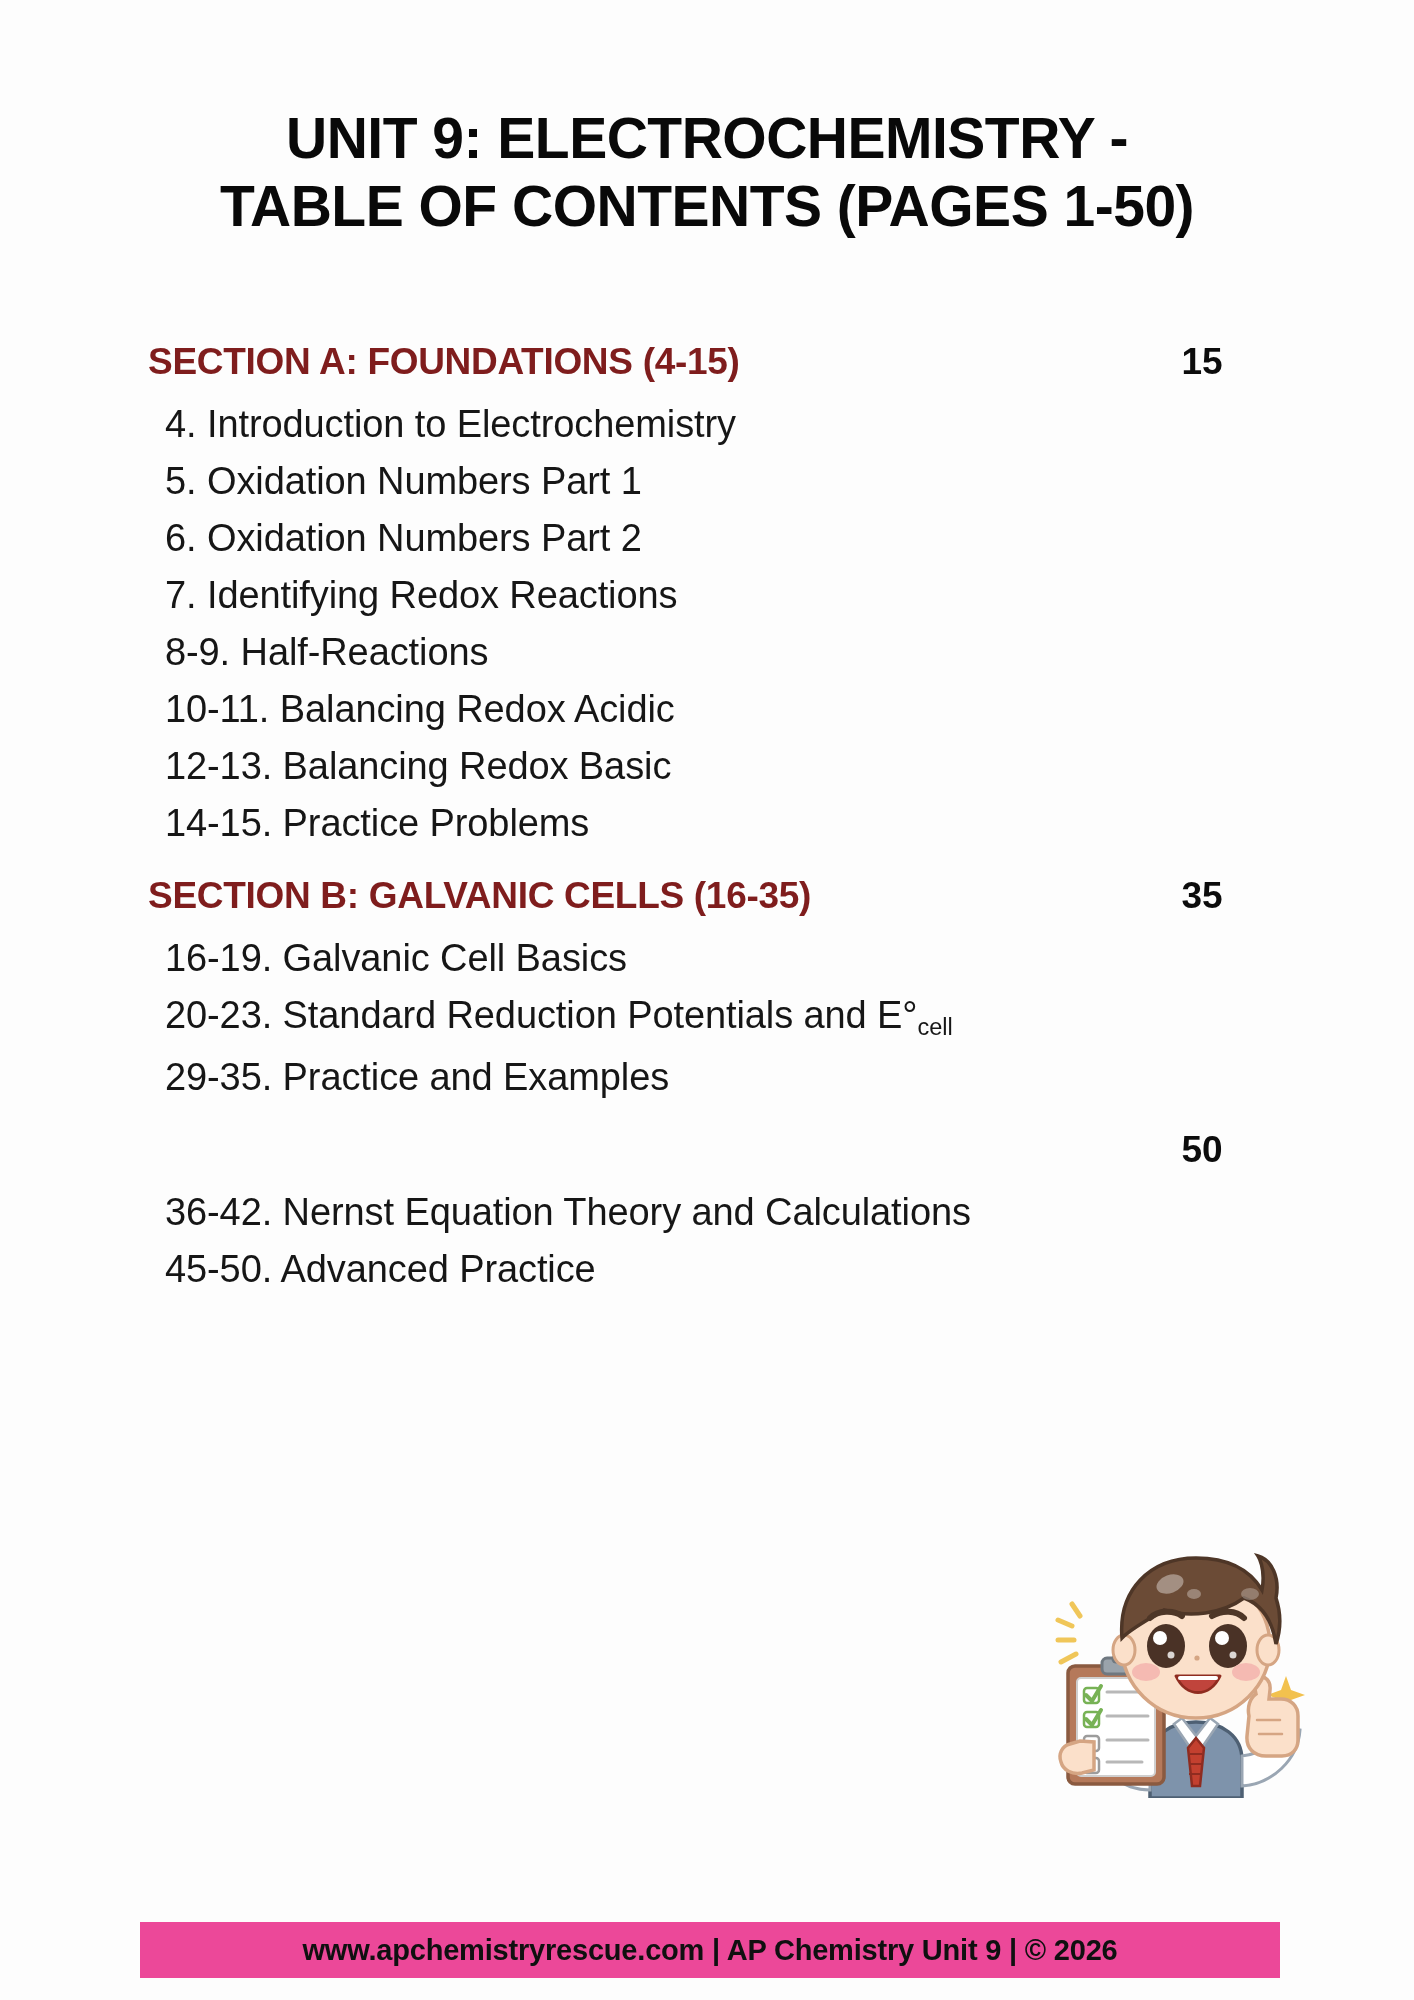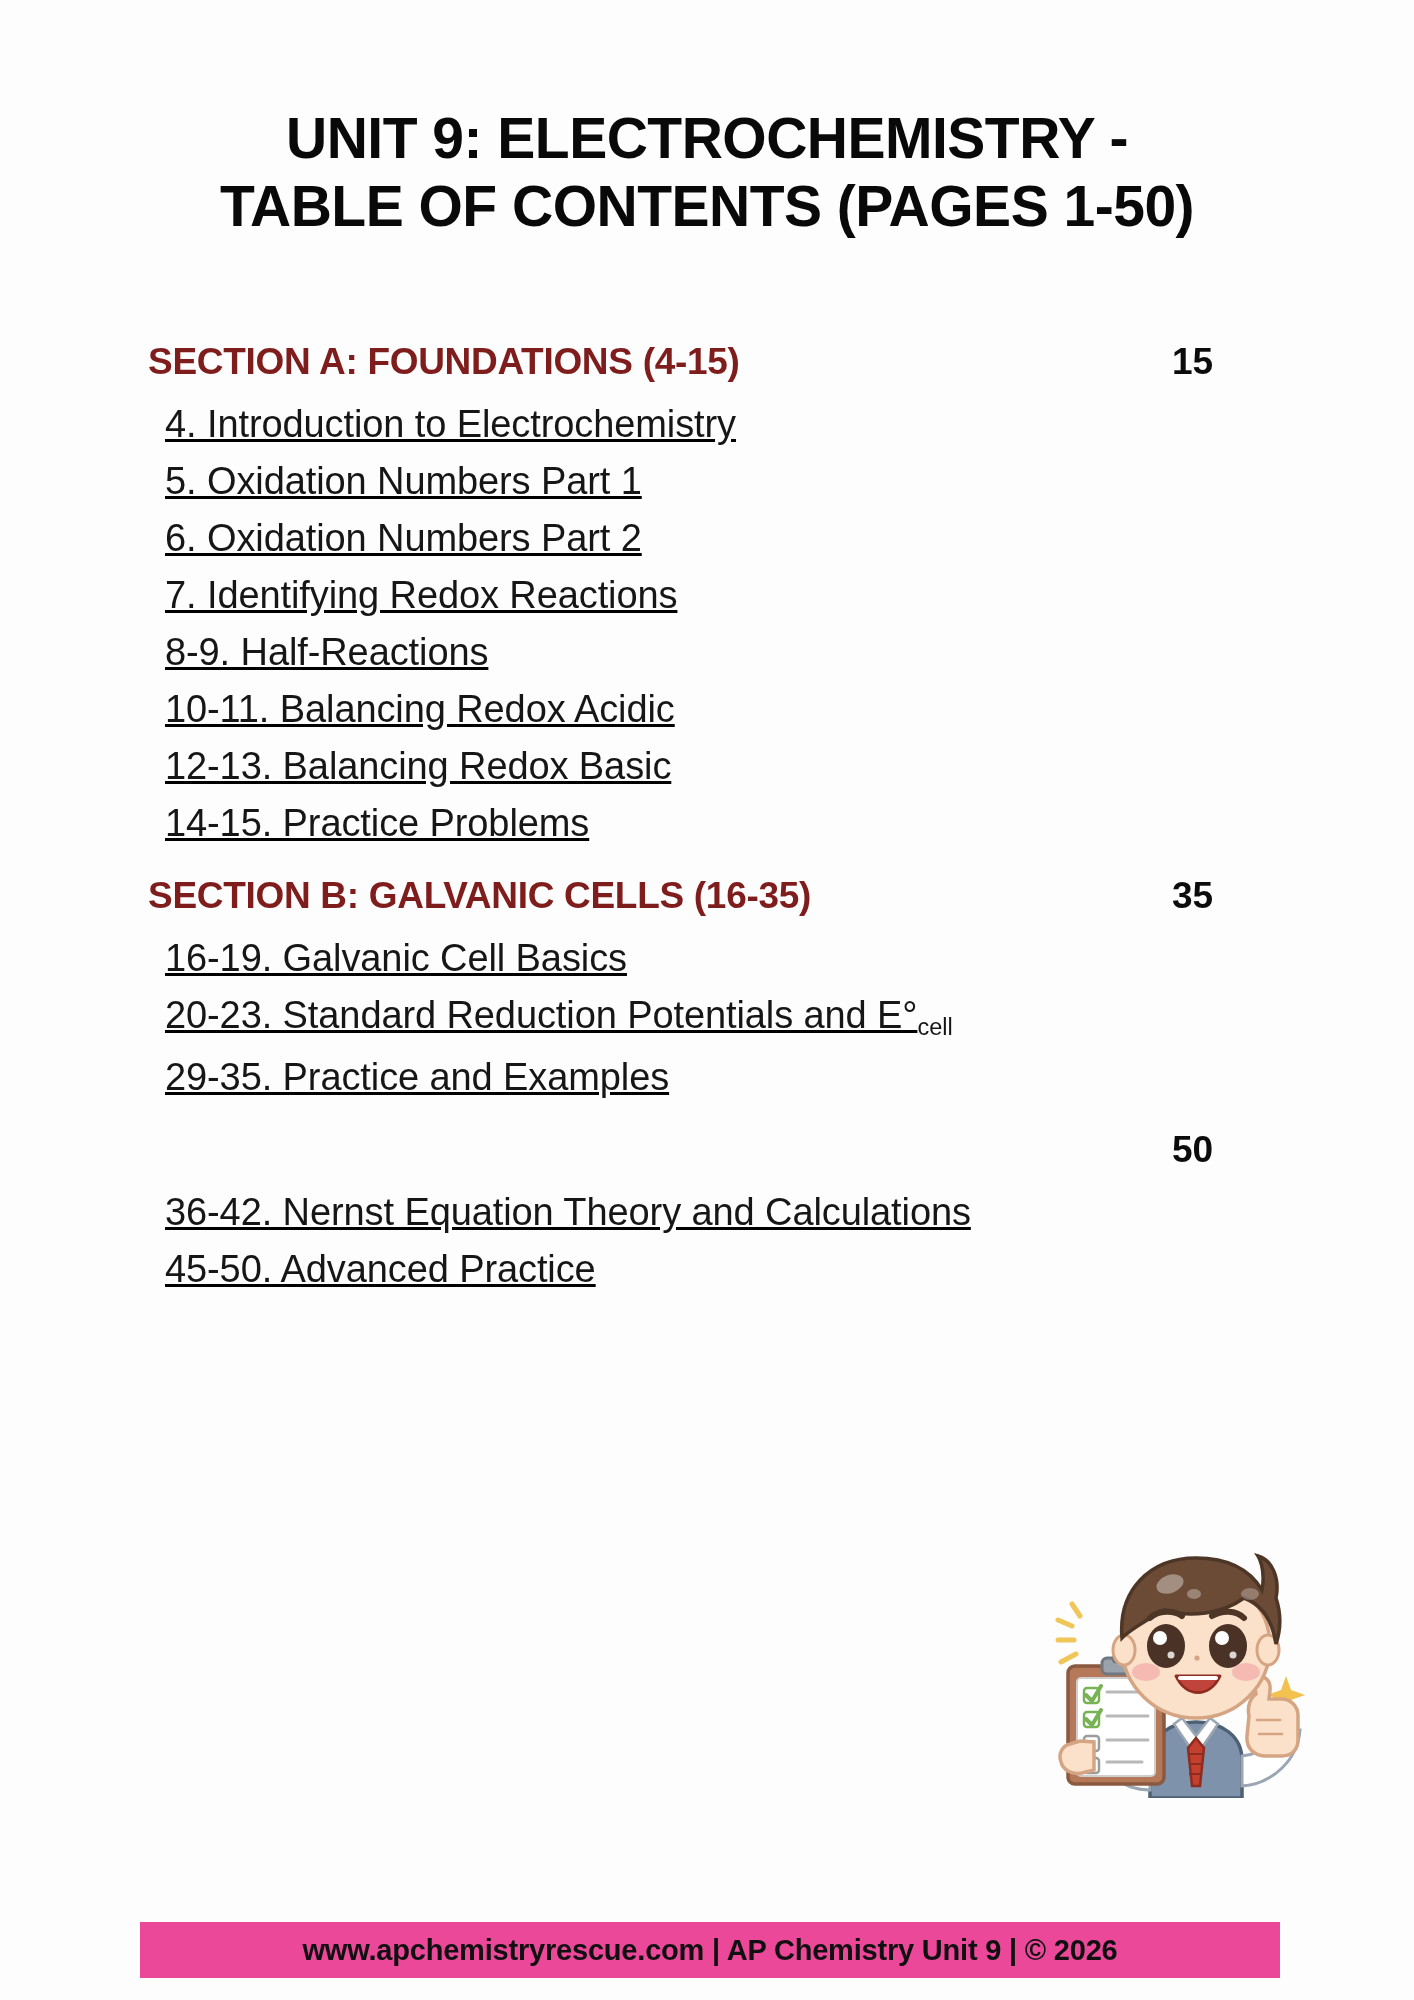--- a/index.html
+++ b/index.html
@@ -65,28 +65,27 @@
     white-space: nowrap;
   }
   .section-spacer {
     flex: 1 1 auto;
   }
   .section-page {
     font-weight: bold;
     font-size: 37px;
     line-height: 52px;
     color: #0c0c0c;
-    text-align: left;
+    text-align: center;
     min-width: 60px;
   }
   .entries {
     margin: 0;
     padding: 0;
     list-style: none;
-    text-decoration: underline;
   }
   .entry {
     font-size: 38px;
     line-height: 57px;
     color: #161616;
     padding-left: 165px;
     white-space: nowrap;
     letter-spacing: -0.1px;
   }
   .entry sub {

